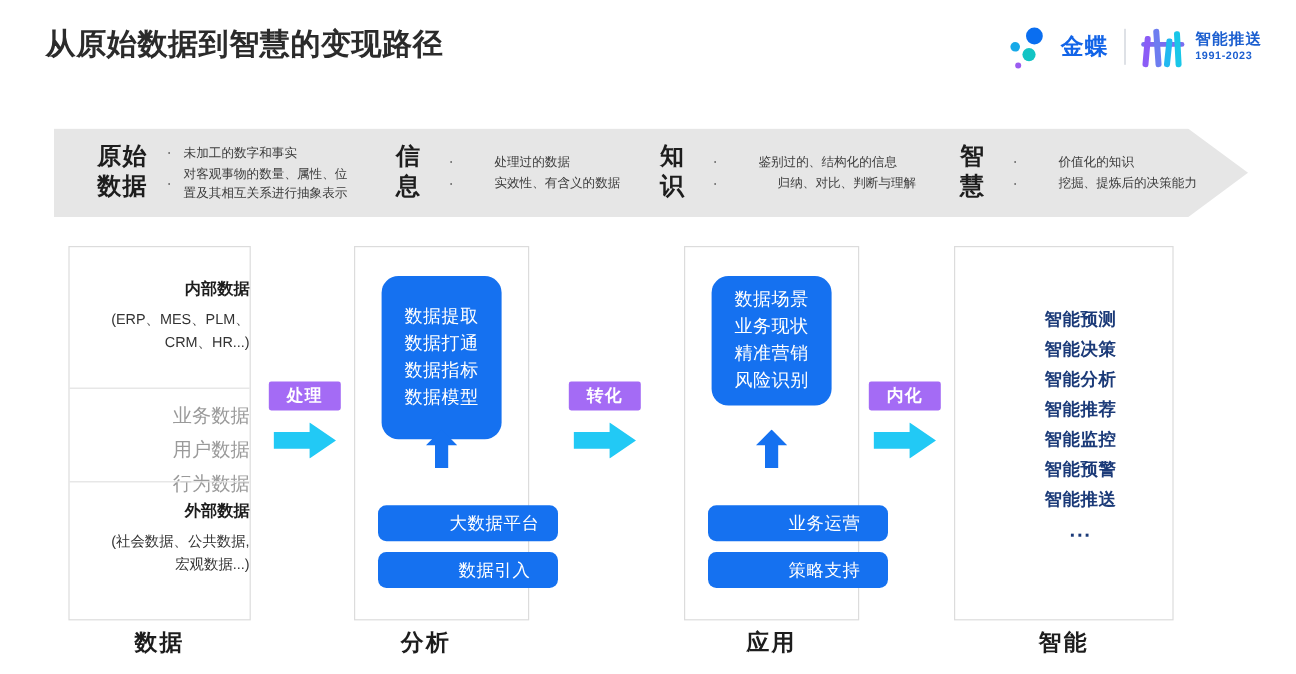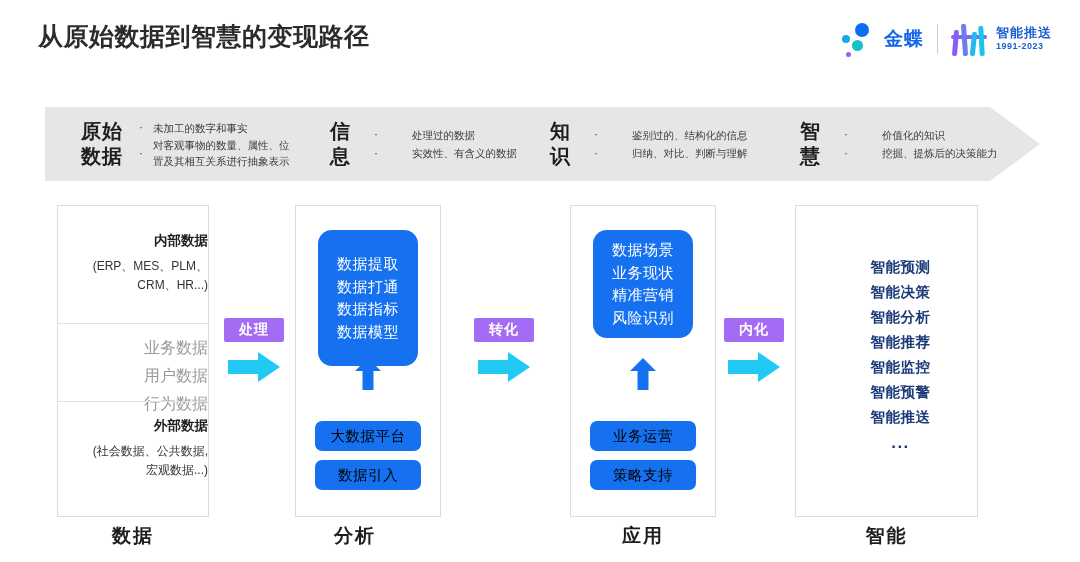--- a/index.html
+++ b/index.html
@@ -93,23 +93,23 @@
   .big-box div{font-size:15px;line-height:1.5;letter-spacing:0.5px;}
   .bb-2{left:318px;top:230px;width:100px;height:136px;}
   .bb-3{left:593px;top:230px;width:100px;height:108px;}
 
   .up-arrow{position:absolute;width:26px;height:32px;}
   .up-arrow svg{display:block;}
   .ua-2{left:355px;top:358px;}
   .ua-3{left:630px;top:358px;}
 
   .pill{
-    position:absolute;border-radius:7px;background:#1571f0;color:#000000;
+    position:absolute;border-radius:7px;background:#1571f0;color:#ffffff;
     display:flex;align-items:center;justify-content:center;
-    font-size:14.5px;letter-spacing:0.5px;width:106px;height:30px;
+    font-size:14.5px;letter-spacing:0.5px;width:106px;height:30px;padding-left:44px;
   }
   .p2a{left:315px;top:421px;}
   .p2b{left:315px;top:460px;}
   .p3a{left:590px;top:421px;}
   .p3b{left:590px;top:460px;}
 
   
   .c4-list{position:absolute;left:795px;top:255px;width:183px;text-align:center;margin-left:14px;}
   .c4-list div{font-size:14.5px;font-weight:bold;color:#1b3a78;line-height:1.72;letter-spacing:0.5px;}
   .c4-ellipsis{font-size:17px !important;font-weight:bold;color:#1b3a78;letter-spacing:2px;padding-top:2px;}
@@ -198,21 +198,21 @@
     <div class="band-seg" style="left:505px;">
       <div class="seg-title" style="width:24px;">知
 识</div>
       <div class="seg-list" style="margin-left:20px;">
         <div class="seg-item">
             <span class="seg-bullet">·</span>
             <span class="seg-text" style="margin-left:24px;">鉴别过的、结构化的信息</span>
           </div>
         <div class="seg-item">
             <span class="seg-bullet">·</span>
-            <span class="seg-text" style="margin-left:24px;">归纳、对比、判断与理解</span>
+            <span class="seg-text" style="margin-left:40px;">归纳、对比、判断与理解</span>
           </div>
       </div>
     </div>
 
     <div class="band-seg" style="left:755px;">
       <div class="seg-title" style="width:24px;">智
 慧</div>
       <div class="seg-list" style="margin-left:20px;">
         <div class="seg-item">
             <span class="seg-bullet">·</span>

